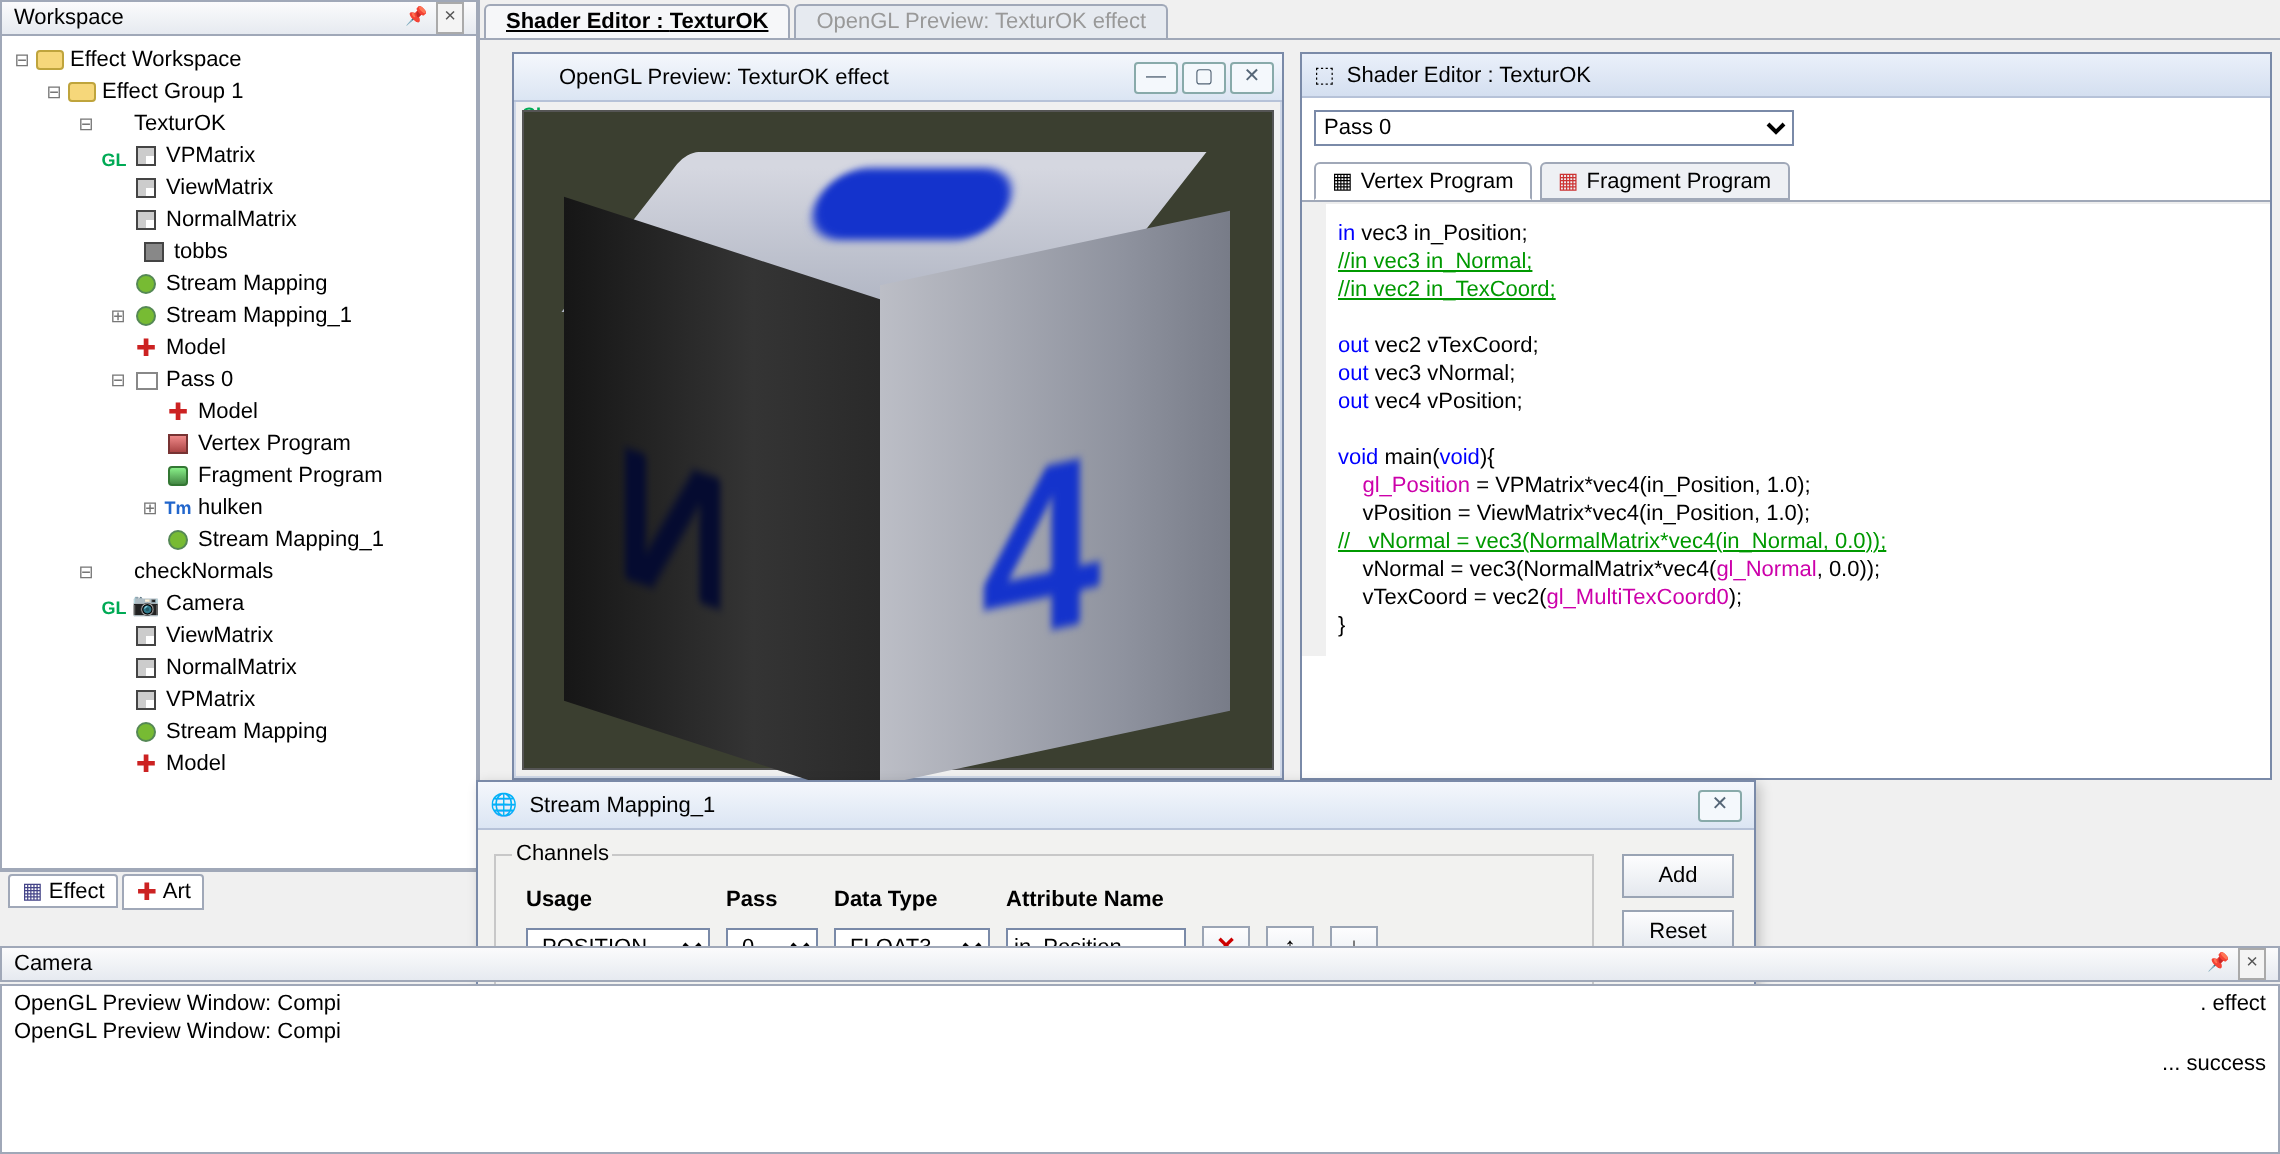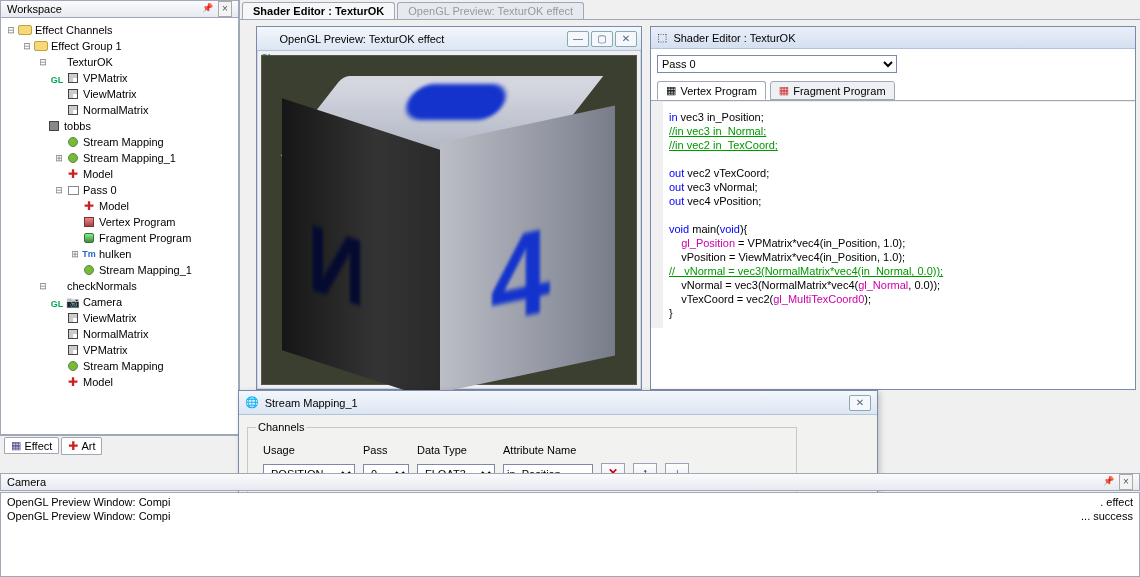--- a/index.html
+++ b/index.html
@@ -27,21 +27,21 @@
   .ic-cam { color:#777; font-size:11px;}
   .ic-art { color:#c22; font-size:12px;}
   .ic-eff { color:#448; font-size:11px;}
   .tabstrip { display:flex; border-top:1px solid #a0a8b8; height:20px; align-items:center; background:#f0f0f0; padding-left:4px; gap:2px;}
   .minitab { display:flex; align-items:center; gap:3px; padding:1px 6px; border:1px solid #a0a8b8; background:#fff; border-radius:2px 2px 0 0; }
 
   
   #doctabs { position:absolute; left:240px; top:0; right:0; height:20px; background:#f0f0f0; display:flex; align-items:flex-end; border-bottom:1px solid #a0a8b8;}
   .doctab { padding:2px 10px; border:1px solid #a0a8b8; border-bottom:none; background:#f6f7f9; margin-left:2px; border-radius:3px 3px 0 0;}
   .doctab.inactive { background:#e6eaf0; color:#999;}
-  .doctab b{font-weight:bold;}
+  .doctab b{font-weight:bold;text-decoration:underline;}
 
   
   #glwin { position:absolute; left:256px; top:26px; width:386px; height:364px; background:#f0f0f0; border:1px solid #7a8aa8; box-shadow:0 0 0 1px #cfd8e8 inset; }
   #glwin .titlebar{height:24px; background:linear-gradient(#f4f7fc,#dbe5f3); display:flex; align-items:center; padding:0 4px; gap:6px; border-bottom:1px solid #b6c2d8;}
   #glwin .titlebar .wbtns{margin-left:auto; display:flex; gap:2px;}
   .wbtn{width:22px; height:16px; border:1px solid #8aa; background:#f4f8fc; border-radius:2px; text-align:center; font-size:10px; line-height:13px; color:#567;}
   #glcanvas{margin:4px; height:330px; background:#3b3f30; position:relative; border:1px solid #555;}
   
   .cube{position:absolute;}
   #face-top{left:50px; top:20px; width:260px; height:80px; background:linear-gradient(#d5d7e0 10%, #afb4c2); transform:skewX(-38deg) scaleY(1); border-top-left-radius:6px;}
@@ -60,21 +60,21 @@
   .stab.inactive{background:#eef0f4; border-bottom:1px solid #a0a8b8;}
   #code{font-family:'Courier New',monospace; font-size:12px; padding:8px 6px; line-height:14px; white-space:pre; border-left:12px solid #f0f0f0; border-top:1px solid #eee;}
   .kw{color:#0000ff;} .com{color:#009900;text-decoration:underline;} .glb{color:#cc00aa;}
 
   
   #dialog{position:absolute; left:238px; top:390px; width:640px; height:186px; background:#f2f2f0; border:1px solid #7a8aa8; box-shadow:2px 2px 6px rgba(0,0,0,.2);}
   #dialog .titlebar{height:24px; background:linear-gradient(#f4f7fc,#dbe5f3); display:flex; align-items:center; padding:0 6px; gap:6px; border-bottom:1px solid #b6c2d8;}
   #dialog .titlebar .x{margin-left:auto;}
   #dialog fieldset{margin:6px 80px 6px 8px; border:1px solid #c8c8c8; padding:4px 8px 8px 8px; background:#f2f2f0;}
   #dialog table{border-collapse:separate; border-spacing:6px 6px;}
-  #dialog th{font-weight:normal; text-align:left; padding-bottom:0;margin-left:11px;}
+  #dialog th{font-weight:bold; text-align:left; padding-bottom:0;margin-left:11px;}
   #dialog select, #dialog input.txt{border:1px solid #7a8aa8; background:#fff; height:20px; font-size:11px; padding:1px 3px;}
   .sqbtn{width:24px; height:22px; border:1px solid #9aa4b4; background:linear-gradient(#fdfdfe,#e6eaf0); text-align:center; line-height:19px; display:inline-block; font-size:12px;}
   .sqbtn.red{color:#c00; font-weight:bold;}
   .dlgbtns{position:absolute; right:10px; top:36px; display:flex; flex-direction:column; gap:6px;}
   .dlgbtns2{position:absolute; right:10px; bottom:10px; display:flex; flex-direction:column; gap:6px;}
   .pushbtn{width:56px; height:22px; border:1px solid #9aa4b4; background:linear-gradient(#fdfdfe,#e4e8ee); text-align:center; line-height:20px;}
 
   
   #output-title{position:absolute; left:0; top:473px; right:0;}
   #output{position:absolute; left:0; top:492px; right:0; bottom:0; background:#fff; border:1px solid #a0a8b8; font-family:'Courier New',monospace; font-size:12px; padding:2px 6px; line-height:14px; white-space:pre;}
@@ -90,21 +90,21 @@
       <span class="pin">📌</span>
       <span class="x">×</span>
     </span>
   </div>
   <div id="ws-tree">
       <div class="tree-row" style="padding-left: 4px;">
         <span class="tw">⊟</span>
         <span class="ic">
           <span class="ic-folder"></span>
         </span>
-        <span>Effect Channels</span>
+        <span>Effect Workspace</span>
       </div>
       <div class="tree-row" style="padding-left: 20px;">
         <span class="tw">⊟</span>
         <span class="ic">
           <span class="ic-folder"></span>
         </span>
         <span>Effect Group 1</span>
       </div>
       <div class="tree-row" style="padding-left: 36px;">
         <span class="tw">⊟</span>
@@ -127,21 +127,21 @@
         </span>
         <span>ViewMatrix</span>
       </div>
       <div class="tree-row" style="padding-left: 52px;">
         <span class="tw"></span>
         <span class="ic">
           <span class="ic-grid"></span>
         </span>
         <span>NormalMatrix</span>
       </div>
-      <div class="tree-row" style="padding-left: 33px;">
+      <div class="tree-row" style="padding-left: 56px;">
         <span class="tw"></span>
         <span class="ic">
           <span class="ic-check"></span>
         </span>
         <span>tobbs</span>
       </div>
       <div class="tree-row" style="padding-left: 52px;">
         <span class="tw"></span>
         <span class="ic">
           <span class="ic-globe"></span>
@@ -356,26 +356,30 @@
             <td><select style="width:46px"><option>0</option></select></td>
             <td><select style="width:78px"><option>FLOAT2</option></select></td>
             <td><input class="txt" style="width: 90px;" value="in_TexCoord0"></td>
             <td><span class="sqbtn red">✕</span></td>
             <td><span class="sqbtn">↑</span></td>
             <td><span class="sqbtn">↓</span></td>
           </tr>
         </tbody>
       </table>
   </fieldset>
+  <div class="dlgbtns">
+    <div class="pushbtn">Add</div>
+    <div class="pushbtn">Reset</div>
+  </div>
   <div class="dlgbtns2">
     <div class="pushbtn">OK</div>
     <div class="pushbtn">Cancel</div>
   </div>
 </div>
 
 <div id="output-title" class="panel-title">
   <span>Camera</span>
   <span style="display:flex;gap:4px">
     <span class="pin">📌</span>
     <span class="x">×</span>
   </span>
 </div>
-<div id="output"><div>OpenGL Preview Window: Compi</div><div>OpenGL Preview Window: Compi</div><div class="rpiece" style="top: 2px;">. effect</div><div class="rpiece" style="top: 16px;">   ... success</div></div>
+<div id="output"><div>OpenGL Preview Window: Compi</div><div>OpenGL Preview Window: Compi</div><div class="rpiece" style="top: 2px;">. effect</div><div class="rpiece" style="top: 32px;">   ... success</div></div>
 
 </body></html>

